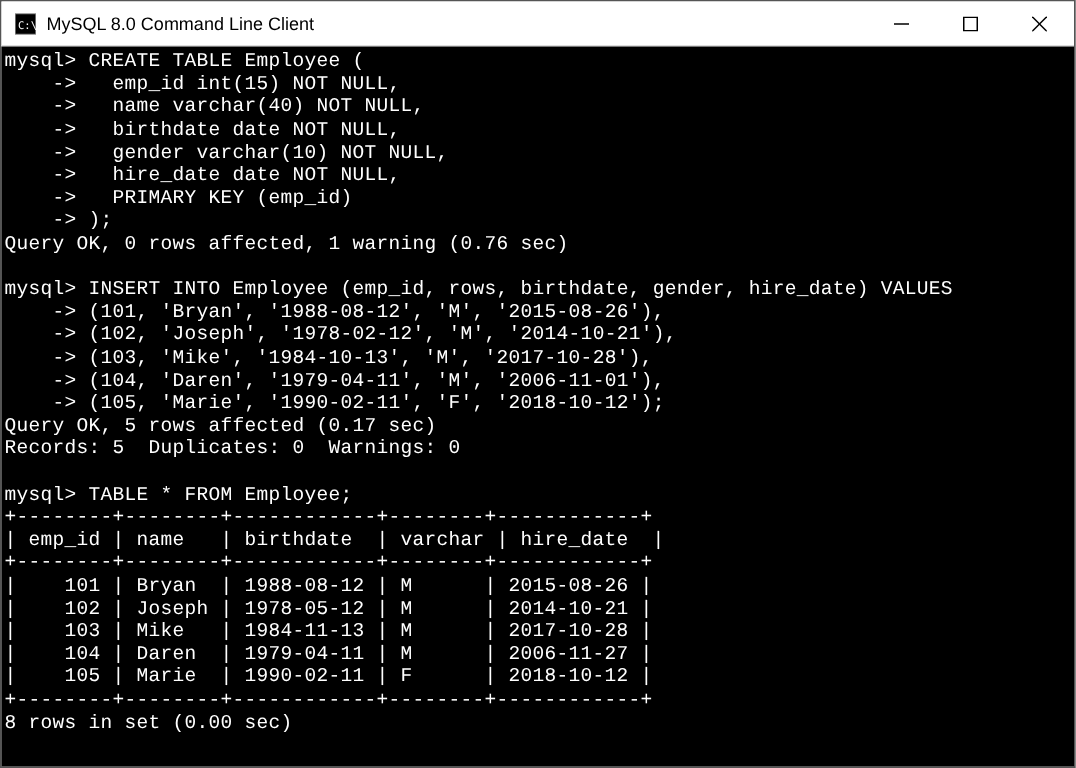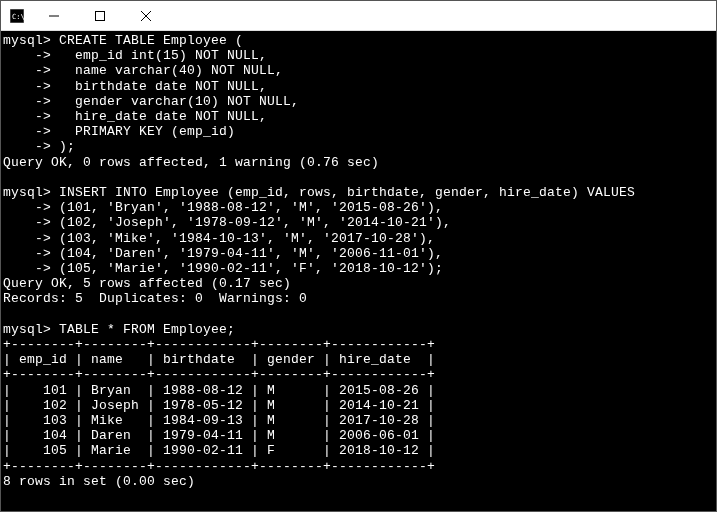--- a/index.html
+++ b/index.html
@@ -73,20 +73,21 @@
 <body>
 
 <div class="window">
   <div class="titlebar">
     <span class="titlebar-icon">
       <svg width="14" height="14" viewBox="0 0 14 14">
         <rect x="0" y="0" width="14" height="14" fill="#000" stroke="#888" stroke-width="1"></rect>
         <text x="2" y="10" font-size="7" fill="#fff" font-family="monospace">C:\</text>
       </svg>
     </span>
+    <span class="titlebar-title">MySQL 8.0 Command Line Client</span>
     <div class="win-controls">
       <div class="win-btn">
         <svg width="10" height="10" viewBox="0 0 10 10">
             <line x1="0" y1="5" x2="10" y2="5" stroke="#000" stroke-width="1"></line>
           </svg>
       </div>
       <div class="win-btn">
         <svg width="10" height="10" viewBox="0 0 10 10">
             <rect x="0.5" y="0.5" width="9" height="9" fill="none" stroke="#000" stroke-width="1"></rect>
           </svg>
@@ -105,31 +106,31 @@
 <span>    -&gt;</span> <span>  name varchar(40) NOT NULL,</span>
 <span>    -&gt;</span> <span>  birthdate date NOT NULL,</span>
 <span>    -&gt;</span> <span>  gender varchar(10) NOT NULL,</span>
 <span>    -&gt;</span> <span>  hire_date date NOT NULL,</span>
 <span>    -&gt;</span> <span>  PRIMARY KEY (emp_id)</span>
 <span>    -&gt;</span> <span>);</span>
 <span>Query OK, 0 rows affected, 1 warning (0.76 sec)</span>
 
 <span>mysql&gt;</span> <span>INSERT INTO Employee (emp_id, rows, birthdate, gender, hire_date) VALUES</span>
 <span>    -&gt;</span> <span>(101, 'Bryan', '1988-08-12', 'M', '2015-08-26'),</span>
-<span>    -&gt;</span> <span>(102, 'Joseph', '1978-09-12', 'M', '2014-10-21'),</span>
+<span>    -&gt;</span> <span>(102, 'Joseph', '1978-02-12', 'M', '2014-10-21'),</span>
 <span>    -&gt;</span> <span>(103, 'Mike', '1984-10-13', 'M', '2017-10-28'),</span>
 <span>    -&gt;</span> <span>(104, 'Daren', '1979-04-11', 'M', '2006-11-01'),</span>
 <span>    -&gt;</span> <span>(105, 'Marie', '1990-02-11', 'F', '2018-10-12');</span>
 <span>Query OK, 5 rows affected (0.17 sec)</span>
 <span>Records: 5  Duplicates: 0  Warnings: 0</span>
 
 <span>mysql&gt;</span> <span>TABLE * FROM Employee;</span>
 <span>+--------+--------+------------+--------+------------+</span>
-<span>| emp_id | name   | birthdate  | gender | hire_date  |</span>
+<span>| emp_id | name   | birthdate  | varchar | hire_date  |</span>
 <span>+--------+--------+------------+--------+------------+</span>
 <span>|    101 | Bryan  | 1988-08-12 | M      | 2015-08-26 |</span>
 <span>|    102 | Joseph | 1978-05-12 | M      | 2014-10-21 |</span>
-<span>|    103 | Mike   | 1984-09-13 | M      | 2017-10-28 |</span>
-<span>|    104 | Daren  | 1979-04-11 | M      | 2006-06-01 |</span>
+<span>|    103 | Mike   | 1984-11-13 | M      | 2017-10-28 |</span>
+<span>|    104 | Daren  | 1979-04-11 | M      | 2006-11-27 |</span>
 <span>|    105 | Marie  | 1990-02-11 | F      | 2018-10-12 |</span>
 <span>+--------+--------+------------+--------+------------+</span>
 <span>8 rows in set (0.00 sec)</span></div>
 </div>
 
 </body></html>

